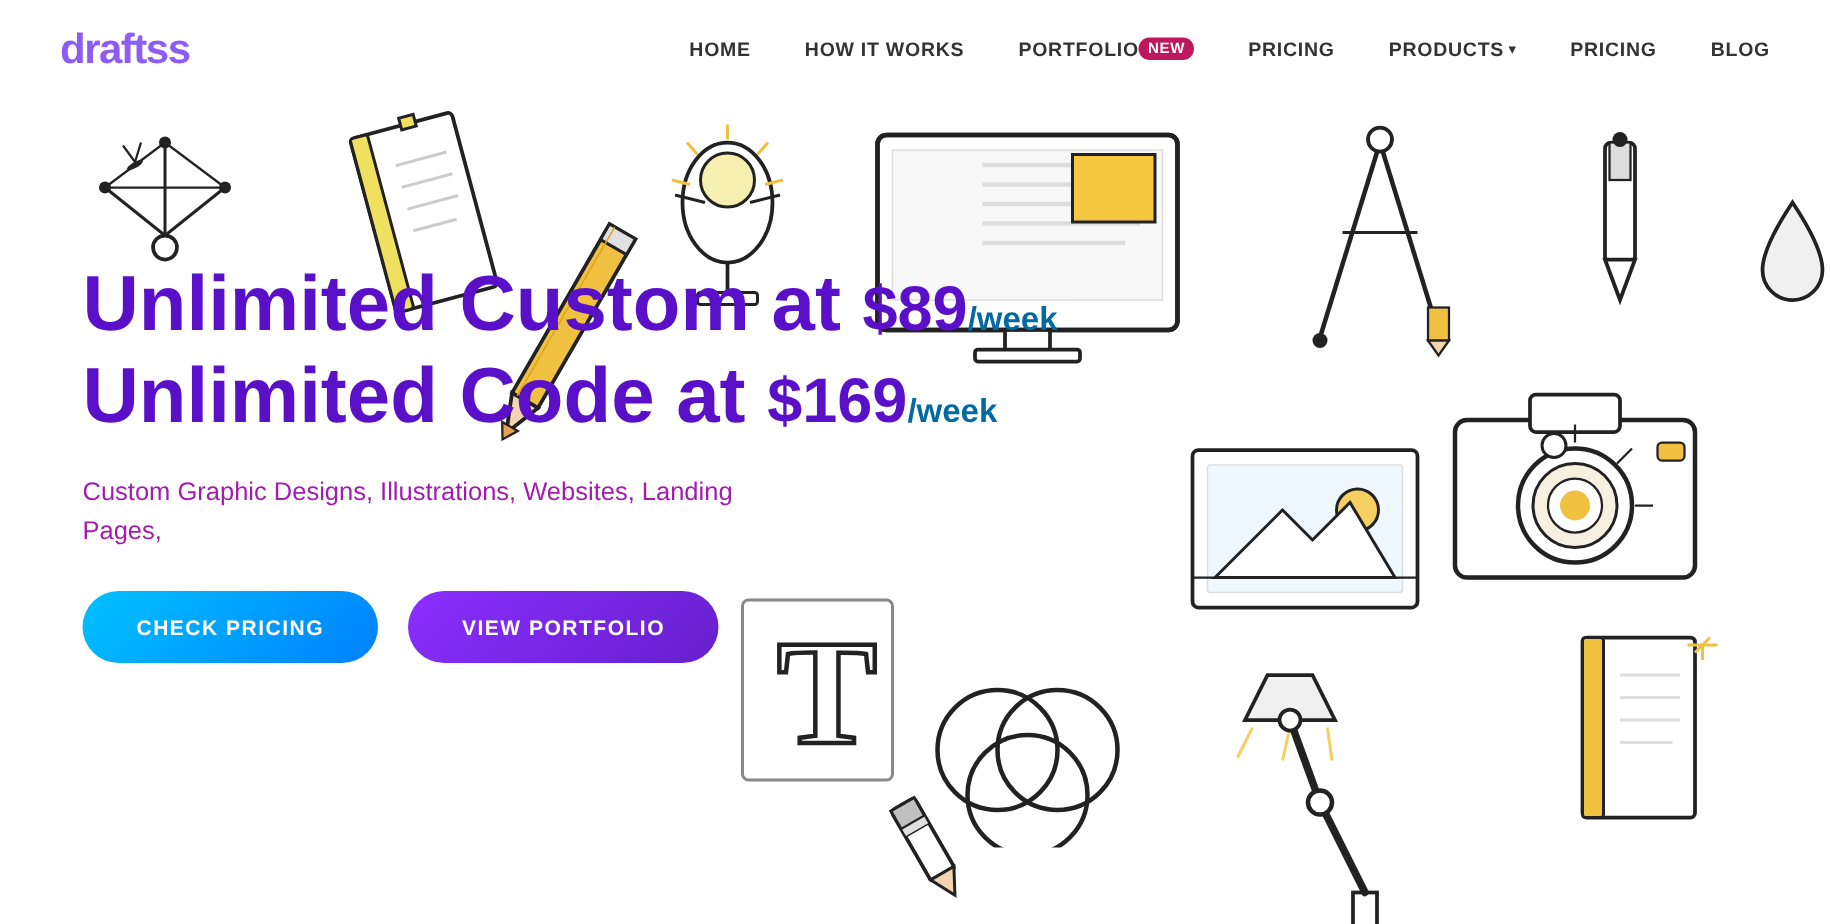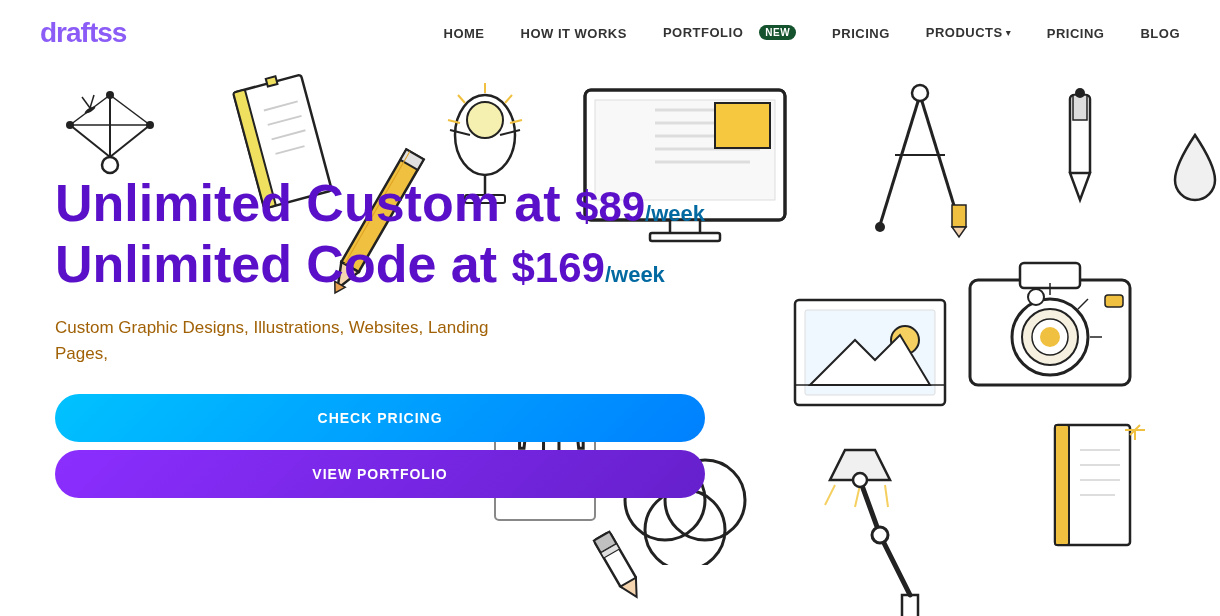--- a/index.html
+++ b/index.html
@@ -32,24 +32,24 @@
     .nav-links li a {
       text-decoration: none;
       color: #333;
       font-size: 13px;
       font-weight: 600;
       letter-spacing: 0.5px;
     }
     .portfolio-wrapper {
       display: flex;
       align-items: center;
-      gap: 16px;
+      gap: 0;
     }
     .new-badge {
-      background: #14532d;
+      background: #be185d;
       color: #fff;
       font-size: 10px;
       font-weight: 700;
       padding: 2px 6px;
       border-radius: 10px;
       letter-spacing: 0.5px;
     }
     .products-link {
       display: flex;
       align-items: center;
@@ -96,29 +96,28 @@
       font-weight: 900;
     }
     .per-week {
       color: #0369a1;
       font-size: 22px;
       font-weight: 600;
     }
     .hero-subtitle {
       margin-top: 22px;
       font-size: 17px;
-      color: #a16207;
+      color: #a21caf;
       line-height: 1.5;
       max-width: 480px;
     }
     .hero-buttons {
       display: flex;
-      gap: 8px;
+      gap: 20px;
       margin-top: 28px;
-      flex-direction: column;
     }
     .btn-check-pricing {
       background: linear-gradient(135deg, #00c2ff, #0080ff);
       color: #fff;
       border: none;
       border-radius: 30px;
       padding: 16px 36px;
       font-size: 14px;
       font-weight: 800;
       letter-spacing: 1px;

